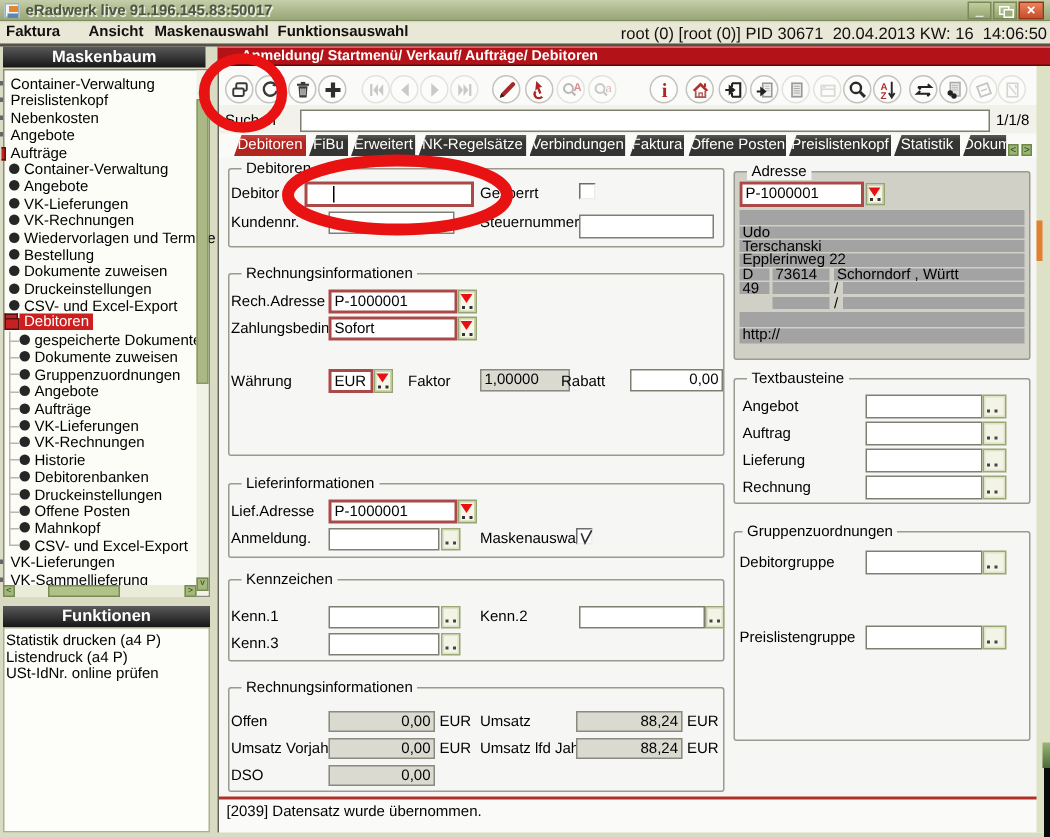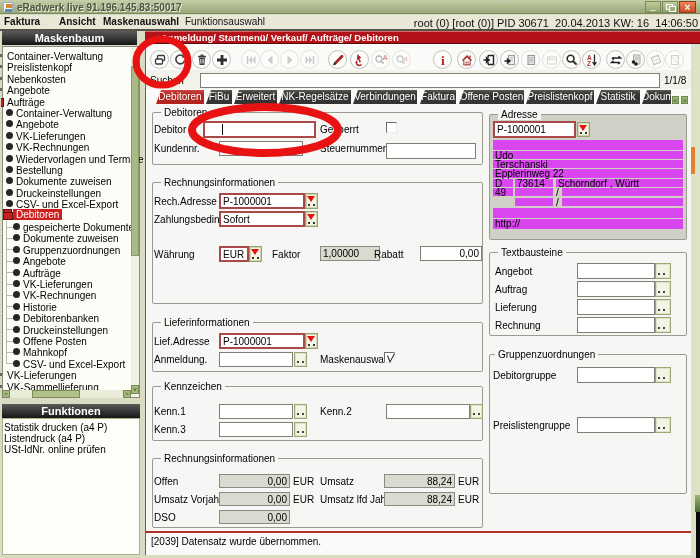--- a/index.html
+++ b/index.html
@@ -16,42 +16,42 @@
 .bb{position:absolute;width:13px;background:#f4f4e6;border:1px solid #9aa878;box-shadow:inset 0 0 0 1px #dde2c8}
 .bb:after{content:"";position:absolute;left:2px;bottom:3px;width:2px;height:2px;background:#444;box-shadow:5px 0 0 #444}
 .cb{position:absolute;width:11px;height:11px;background:#fff;border-top:1px solid #6e6e6e;border-left:1px solid #6e6e6e;border-right:1px solid #ececea;border-bottom:1px solid #ececea}
 .tbtn{position:absolute;width:19px;height:19px;border-radius:50%;background:#fcfcfb;border:1px solid #c2c2be;top:50px}
 .tbtn.dis{border-color:#e2e2de}
 .tbtn svg{position:absolute;left:1.5px;top:1.5px}
 .tab{position:absolute;top:90px;height:14px;background:linear-gradient(#585856,#343432 30%);color:#fff;font-size:10px;line-height:14px;text-align:center;clip-path:polygon(5px 0,100% 0,100% 100%,0 100%);white-space:nowrap;overflow:hidden}
 .tab.act{background:linear-gradient(#cc4440,#b2241e 35%);color:#fff}
 .ti{position:absolute;left:7px;font-size:10px;white-space:nowrap}
 .bul{position:absolute;width:7px;height:7px;border-radius:50%;background:#262626}
-.grow{position:absolute;left:493px;width:190px;background:#d946ef;font-size:10px;line-height:10px;white-space:nowrap}
+.grow{position:absolute;left:493px;width:190px;background:#a3a3a3;font-size:10px;line-height:10px;white-space:nowrap}
 </style></head>
 <body>
 
 <div class="abs" style="left:0;top:0;width:700px;height:14px;background:linear-gradient(#c6cfab,#aab58a 60%,#9aa878);border-bottom:1px solid #7a8a5e"></div>
 <div class="abs" style="left:3px;top:2px;width:10px;height:10px;background:#f4f6f8;border:1px solid #9ab0c8">
     <div class="abs" style="left:2px;top:1px;width:6px;height:4px;background:#e08830"></div>
     <div class="abs" style="left:1px;top:6px;width:7px;height:3px;background:#5a88b0"></div>
   </div>
 <div class="abs" style="left:17px;top:2px;font-size:10px;font-weight:bold;color:#4e5540;text-shadow:1px 1px 0 rgba(255,255,255,0.75)">eRadwerk live 91.196.145.83:50017</div>
 <div class="abs" style="left:645px;top:1px;width:16px;height:12px;background:linear-gradient(#c2cc9e,#93a470);border:1px solid #7a8a56;color:#fff;font-size:9px;line-height:9px;text-align:center">_</div>
 <div class="abs" style="left:662px;top:1px;width:16px;height:12px;background:linear-gradient(#c2cc9e,#93a470);border:1px solid #7a8a56">
     <div class="abs" style="left:3px;top:2px;width:7px;height:6px;border:1px solid #fff"></div>
     <div class="abs" style="left:6px;top:4px;width:7px;height:6px;border:1px solid #fff;background:#a0b07c"></div>
   </div>
 <div class="abs" style="left:679px;top:1px;width:17px;height:12px;background:linear-gradient(#e8845c,#cc4c28);border:1px solid #9a3418;color:#fff;font-size:10px;line-height:11px;text-align:center;font-weight:bold">×</div>
 
 <div class="abs" style="left:0;top:15px;width:700px;height:14px;background:#e9e7d6"></div>
 <div class="abs" style="left:4px;top:16px;font-size:10px;font-weight:bold;color:#111">Faktura</div>
 <div class="abs" style="left:59px;top:16px;font-size:10px;font-weight:bold;color:#111">Ansicht</div>
 <div class="abs" style="left:103px;top:16px;font-size:10px;font-weight:bold;color:#111">Maskenauswahl</div>
-<div class="abs" style="left:185px;top:16px;font-size:10px;font-weight:normal;color:#111">Funktionsauswahl</div>
+<div class="abs" style="left:185px;top:16px;font-size:10px;font-weight:bold;color:#111">Funktionsauswahl</div>
 <div class="abs" style="right:2px;top:17px;font-size:11px;color:#111;white-space:nowrap">root (0) [root (0)] PID 30671&nbsp; 20.04.2013&nbsp;KW:&nbsp;16&nbsp; 14:06:50</div>
 <div class="abs" style="left:0;top:29px;width:700px;height:2px;background:#53534a"></div>
 
 <div class="abs" style="left:2px;top:31px;width:135px;height:14px;background:linear-gradient(#5a5a5a,#161616);color:#fff;font-size:11px;font-weight:bold;text-align:center;line-height:14px">Maskenbaum</div>
 <div class="abs" style="left:145px;top:31px;width:555px;height:13px;background:#b31318;border-top:1px solid #d66;border-bottom:1px solid #5a0a0a;color:#fff;font-size:9.5px;font-weight:bold;line-height:12px;padding-left:16px">Anmeldung/ Startmenü/ Verkauf/ Aufträge/ Debitoren</div>
 
 <div class="abs" style="left:2px;top:46px;width:138px;height:352px;background:#fdfdf8;border:1px solid #8a8a7e"></div>
 <div id="tree">
     <div class="abs" style="left:0px;top:54px;width:2px;height:3px;background:#666"></div>
     <div class="ti" style="top:51px;left:7px">Container-Verwaltung</div>

